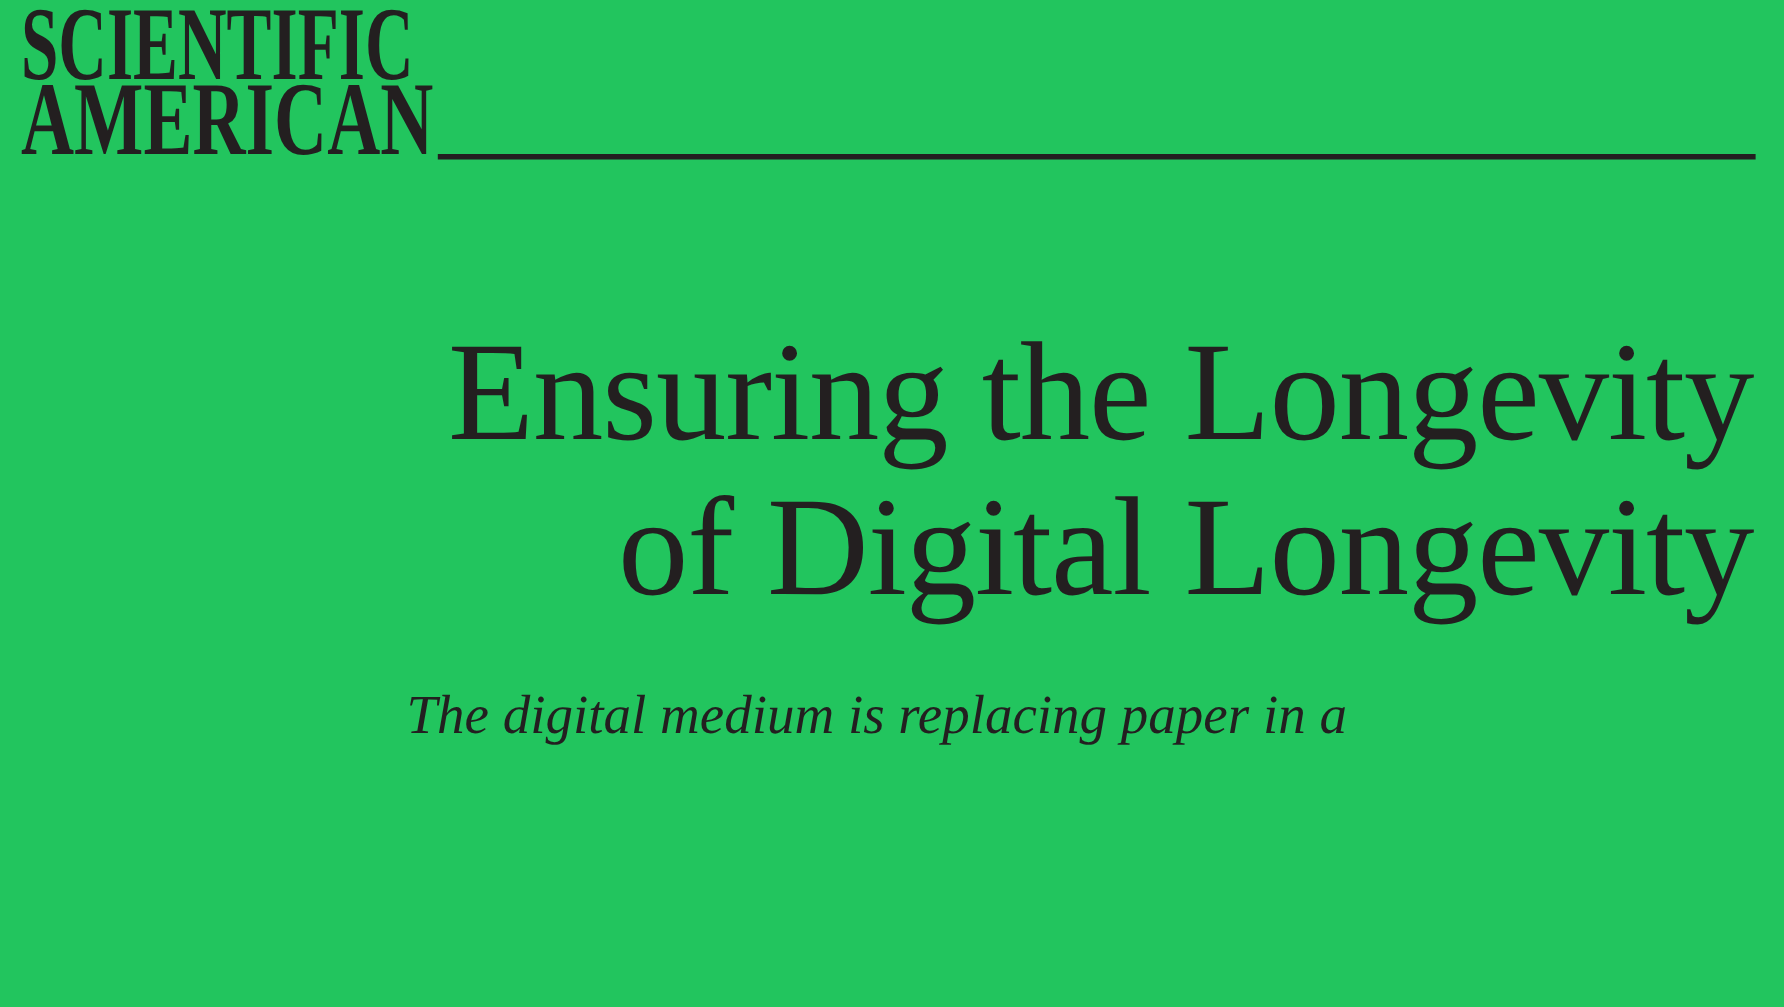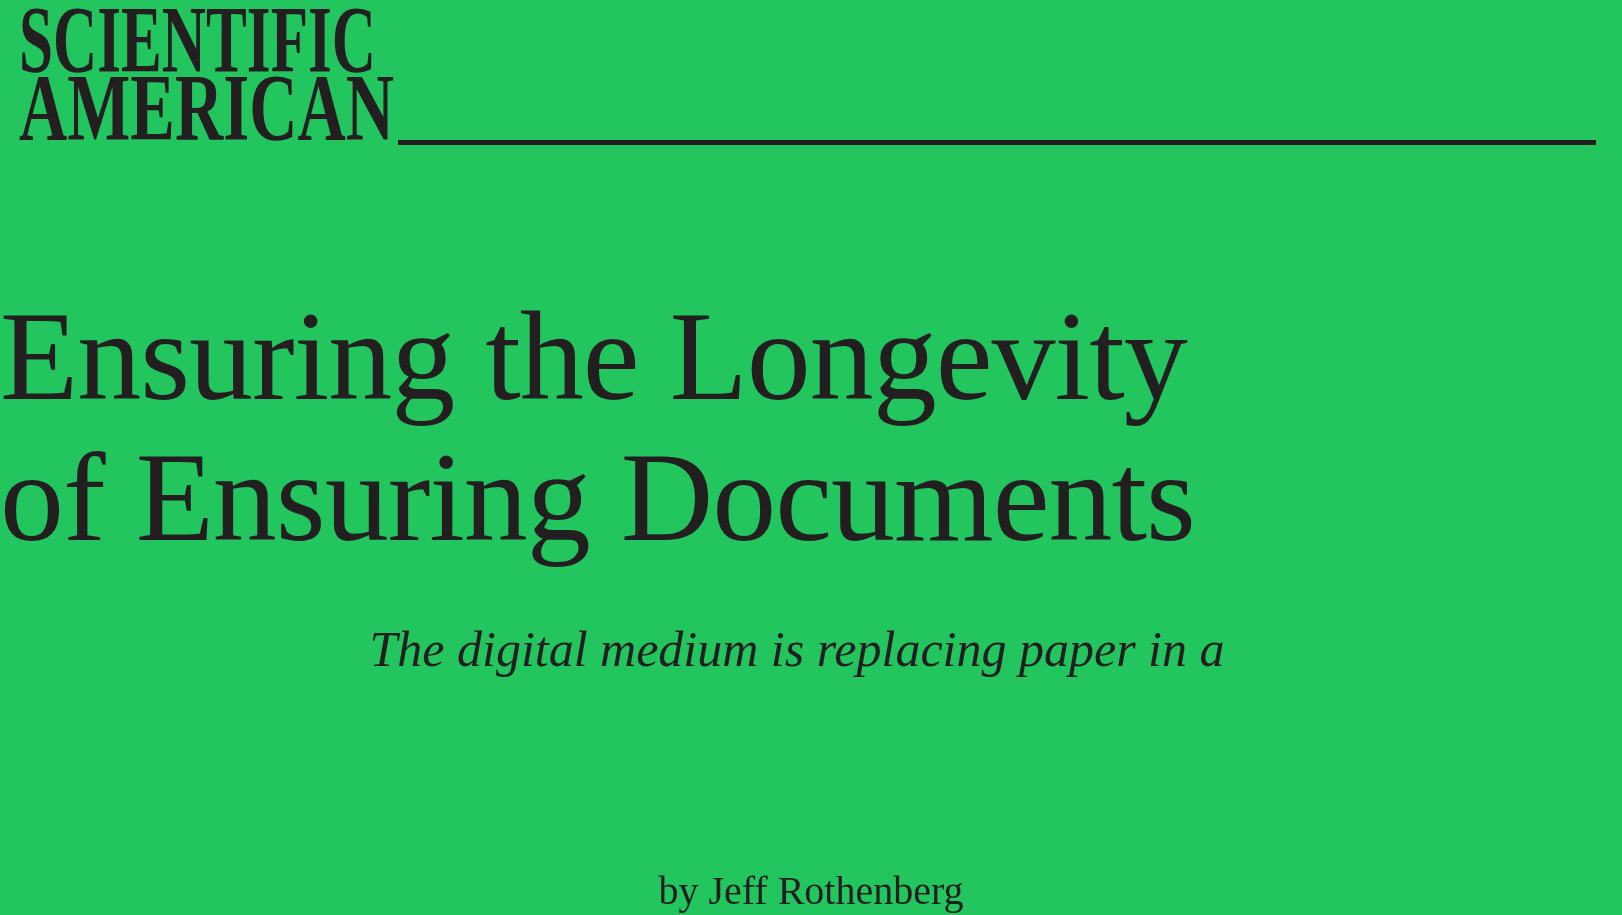--- a/index.html
+++ b/index.html
@@ -41,21 +41,21 @@
     background: #231f20;
   }
 
   
   .article-title {
     position: absolute;
     top: 286px;
     left: 0;
     width: 1594px;
     margin: 0;
-    text-align: left;
+    text-align: right;
     font-weight: 400;
     font-size: 128px;
     line-height: 141px;
     letter-spacing: -1px;
     color: #231f20;
   }
   .article-title .title-line {
     display: block;
   }
 
@@ -95,22 +95,21 @@
 
   <svg class="masthead" viewBox="0 0 380 142" width="380" height="142" aria-hidden="true">
     <text x="1" y="70" font-size="95" textLength="357" lengthAdjust="spacingAndGlyphs">SCIENTIFIC</text>
     <text x="1" y="138" font-size="95" textLength="375" lengthAdjust="spacingAndGlyphs">AMERICAN</text>
   </svg>
 
   <div class="masthead-rule"></div>
 
   <h1 class="article-title">
     <span class="title-line">Ensuring the Longevity</span>
-    <span class="title-line">of Ensuring Documents</span>
+    <span class="title-line">of Digital Longevity</span>
   </h1>
 
   <div class="article-deck">
     <span class="deck-line">The digital medium is replacing paper in a</span>
   </div>
 
-  <div class="article-byline">by Jeff Rothenberg</div>
 
 </div>
 
 </body></html>

